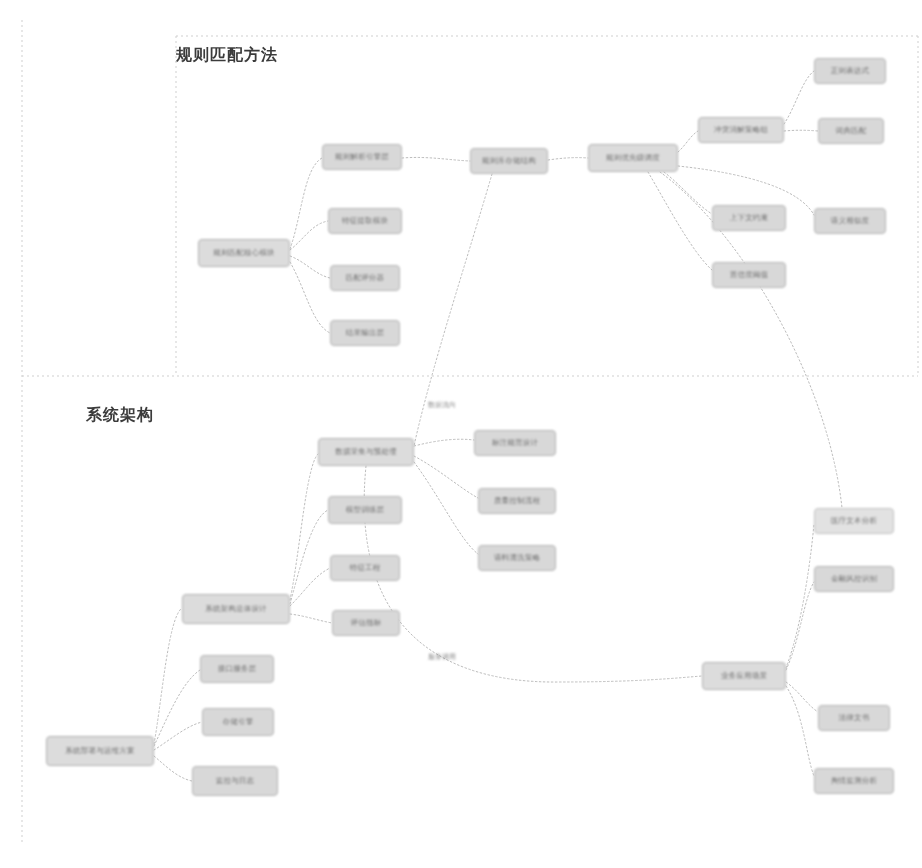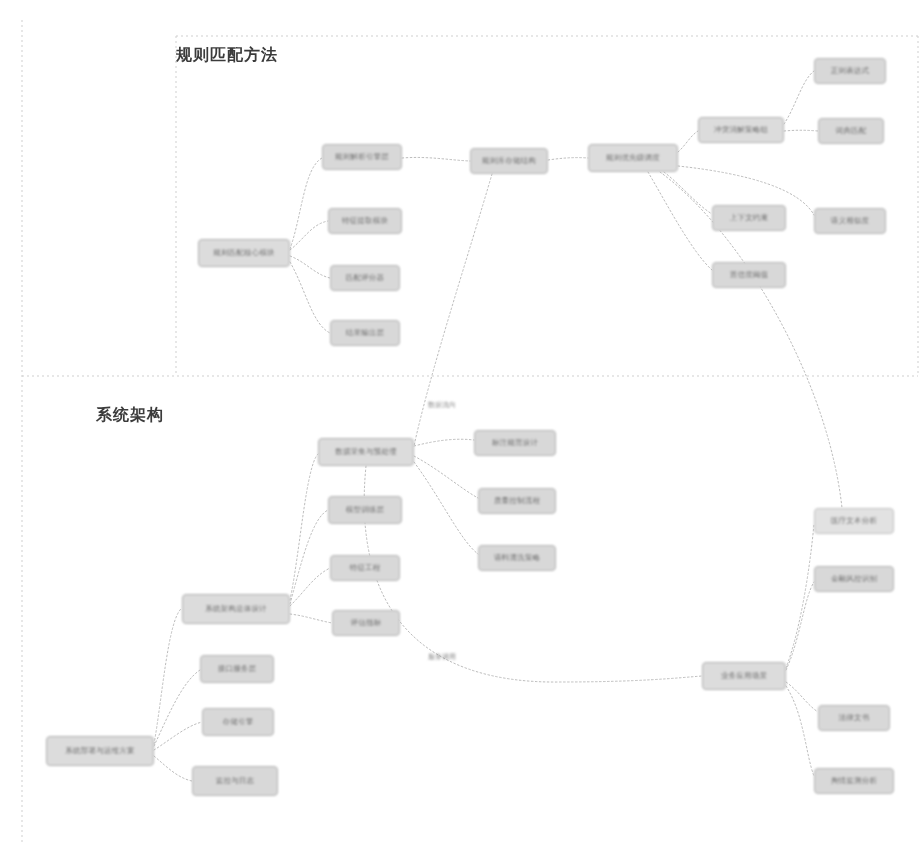--- a/index.html
+++ b/index.html
@@ -124,21 +124,21 @@
       <path d="M660,172 C742,232 828,380 842,508"></path>
 
       <path d="M786,668 C804,620 812,546 814,524"></path>
       <path d="M786,670 C800,640 804,598 814,582"></path>
       <path d="M786,682 C800,692 806,704 818,712"></path>
       <path d="M786,686 C804,714 806,756 814,776"></path>
     </g>
   </svg>
 
   <div class="section-title" style="left:176px; top:45px;">规则匹配方法</div>
-  <div class="section-title" style="left:96px; top:405px;">系统架构</div>
+  <div class="section-title" style="left:86px; top:405px;">系统架构</div>
 
   <div class="edge-label" style="left:428px; top:400px;">数据流向</div>
   <div class="edge-label" style="left:428px; top:652px;">服务调用</div>
 
   <div class="node accent" style="left:198px; top:239px; width:92px; height:28px;">规则匹配核心模块</div>
   <div class="node" style="left:322px; top:144px; width:80px; height:26px;">规则解析引擎层</div>
   <div class="node" style="left:328px; top:208px; width:74px; height:26px;">特征提取模块</div>
   <div class="node" style="left:330px; top:265px; width:70px; height:26px;">匹配评分器</div>
   <div class="node" style="left:330px; top:320px; width:70px; height:26px;">结果输出层</div>
   <div class="node" style="left:470px; top:148px; width:78px; height:26px;">规则库存储结构</div>

